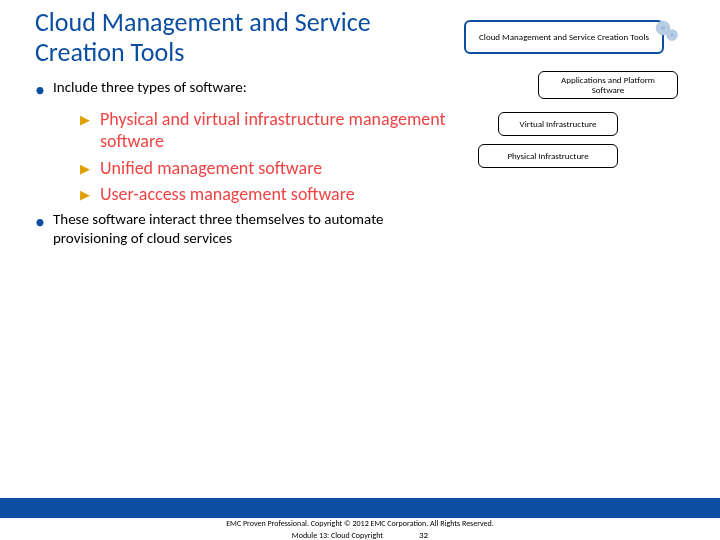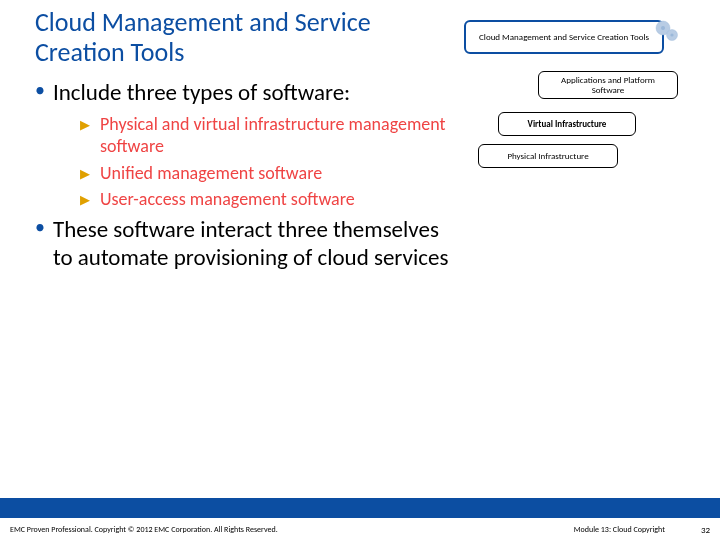--- a/index.html
+++ b/index.html
@@ -4,35 +4,35 @@
   <style>
     * { margin: 0; padding: 0; box-sizing: border-box; }
     html, body { width: 720px; height: 540px; font-family: Calibri, Arial, sans-serif; background: #fff; overflow: hidden; }
     .slide { width: 720px; height: 540px; position: relative; }
     .content { padding: 8px 30px 0 35px; display: flex; }
     .left-col { flex: 1; padding-right: 10px; }
     .right-col { width: 230px; position: relative; padding-top: 12px; }
     .title { color: #0c4ea2; font-size: 26px; font-weight: 400; line-height: 1.15; margin-bottom: 10px; }
     .bullet-l1 { display: flex; margin-bottom: 6px; }
     .bullet-l1 .dot { color: #0c4ea2; font-size: 20px; line-height: 1.2; margin-right: 8px; }
-    .bullet-l1 .txt { font-size: 23px; color: #000; line-height: 1.25; }
+    .bullet-l1 .txt { font-size: 15px; color: #000; line-height: 1.25; }
     .bullet-l2 { display: flex; margin-left: 45px; margin-bottom: 4px; }
     .bullet-l2 .chev { color: #e0a000; font-size: 13px; margin-right: 10px; margin-top: 4px; }
     .bullet-l2 .txt { font-size: 18px; color: #ef4444; line-height: 1.25; }
 
     .box { position: absolute; background: #fff; border: 1px solid #000; border-radius: 6px; text-align: center; font-size: 9px; line-height: 1.1; display: flex; align-items: center; justify-content: center; padding: 3px 6px; }
     .box-top { left: 4px; top: 12px; width: 200px; height: 34px; border-width: 2px; border-color: #0c4ea2; }
     .gears { position: absolute; left: 192px; top: 8px; width: 30px; height: 30px; }
     .gears svg { width: 100%; height: 100%; }
     .box-apps { left: 78px; top: 63px; width: 140px; height: 28px; }
-    .box-virt { left: 38px; top: 104px; width: 138px; height: 24px; font-weight: bold; }
+    .box-virt { left: 38px; top: 104px; width: 120px; height: 24px; }
     .box-phys { left: 18px; top: 136px; width: 140px; height: 24px; }
 
     .blue-bar { position: absolute; left: 0; bottom: 22px; width: 100%; height: 20px; background: #0c4ea2; }
-    .footer { position: absolute; left: 0; bottom: 0; width: 100%; height: 22px; display: flex; justify-content: space-between; align-items: center; padding: 0 10px; font-size: 8px; color: #000; }
+    .footer { position: absolute; left: 0; bottom: 0; width: 100%; height: 22px; display: flex; justify-content: space-between; align-items: center; padding: 0 10px; font-size: 8px; color: #000; flex-direction: column; }
     .footer .right { display: flex; align-items: center; gap: 8px; }
     .pagenum { font-size: 9px; color: #000; margin-left: 28px; }
   </style>
 </head>
 <body>
 
 <div class="slide">
   <div class="content">
     <div class="left-col">
       <h1 class="title">Cloud Management and Service Creation Tools</h1>

